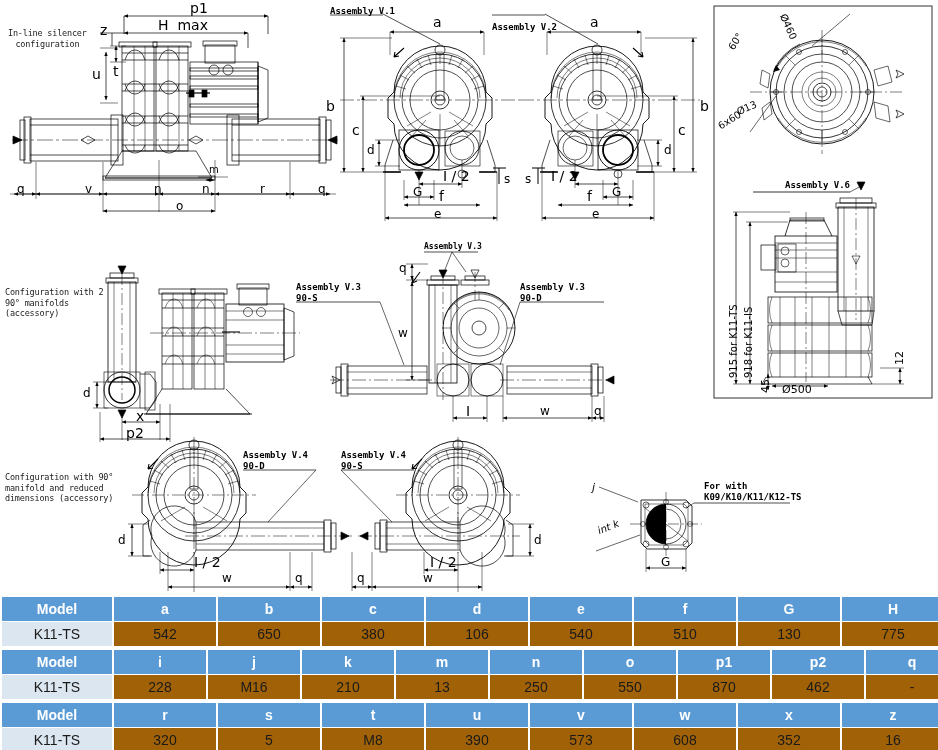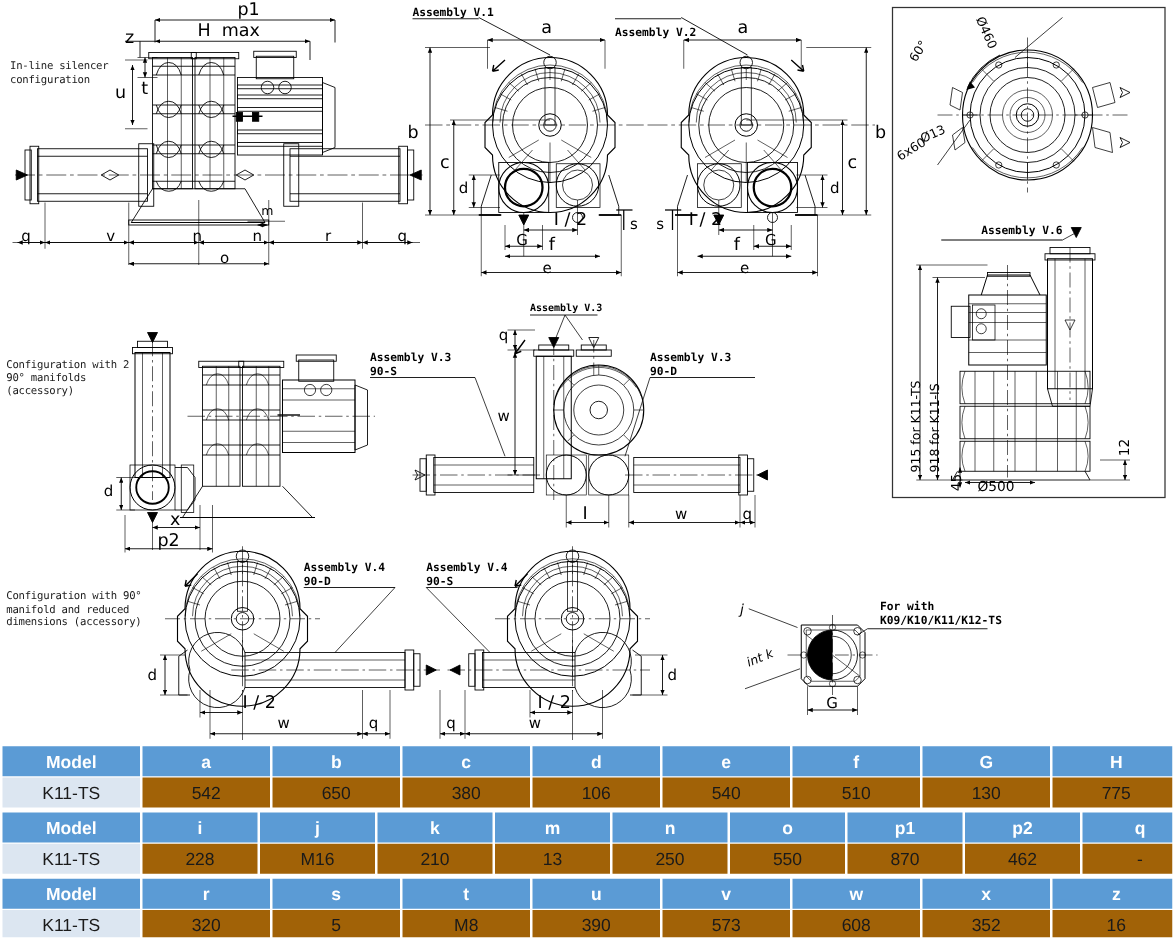--- a/index.html
+++ b/index.html
@@ -812,21 +812,21 @@
           <line x1="645" y1="508" x2="688" y2="541" stroke-width="0.5"></line>
 
           <line x1="646" y1="568" x2="686" y2="568" marker-start="url(#arS)" marker-end="url(#ar)"></line>
           <line x1="646" y1="549" x2="646" y2="572" stroke-width="0.5"></line>
           <line x1="686" y1="549" x2="686" y2="572" stroke-width="0.5"></line>
         </g>
 
       </g>
     </svg>
 
-    <div class="note" style="left:8px; top:48px;">In-line silencer
+    <div class="note" style="left:8px; top:28px;text-align:center;">In-line silencer
 configuration</div>
     <div class="note" style="left:5px; top:287px;">Configuration with 2
 90° manifolds
 (accessory)</div>
     <div class="note" style="left:5px; top:472px;">Configuration with 90°
 manifold and reduced
 dimensions (accessory)</div>
 
     <div class="asm" style="left:330px; top:6px;">Assembly V.1</div>
     <div class="asm" style="left:492px; top:22px;">Assembly V.2</div>

